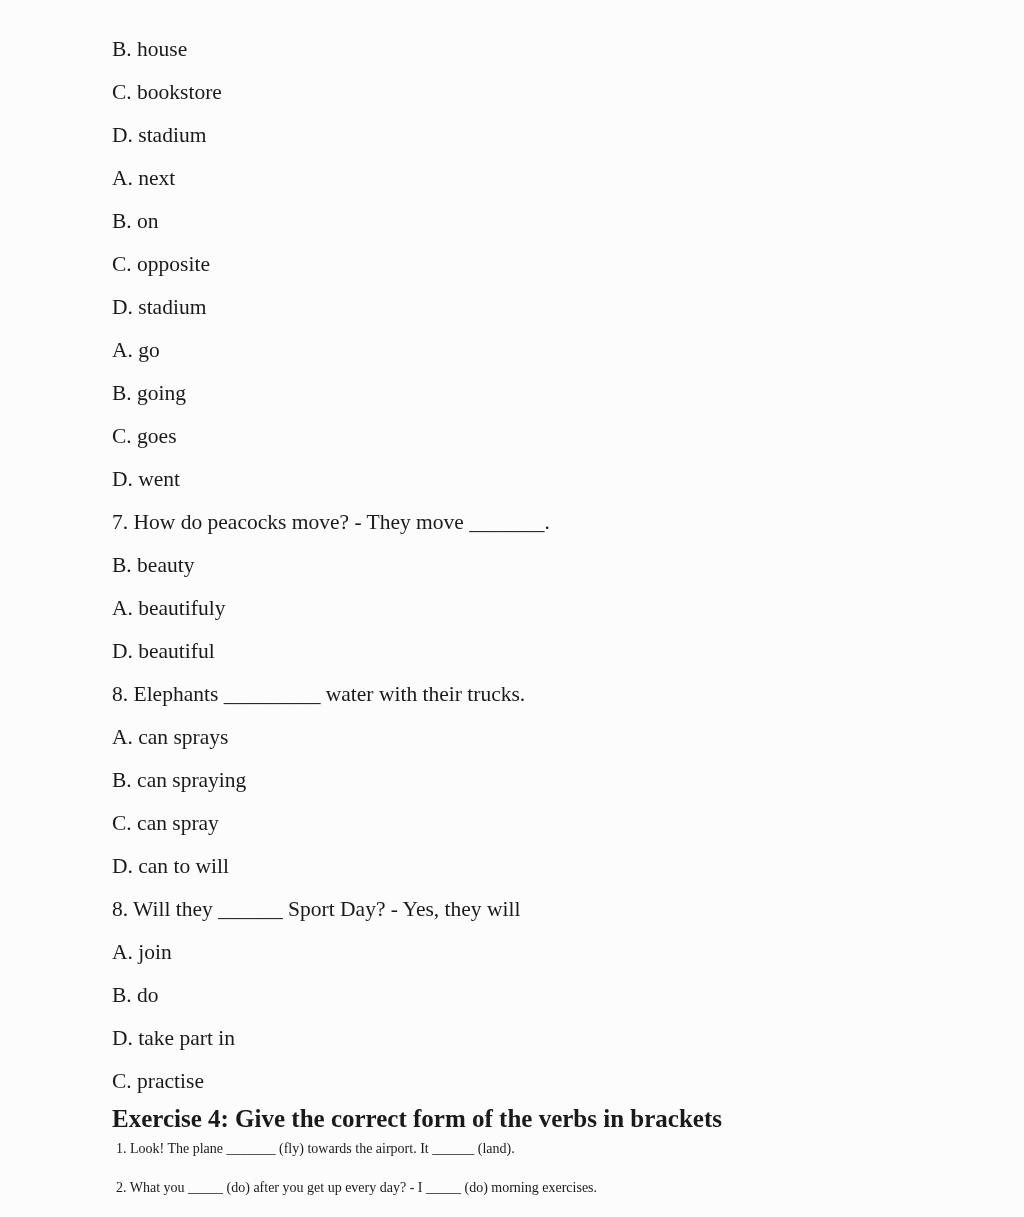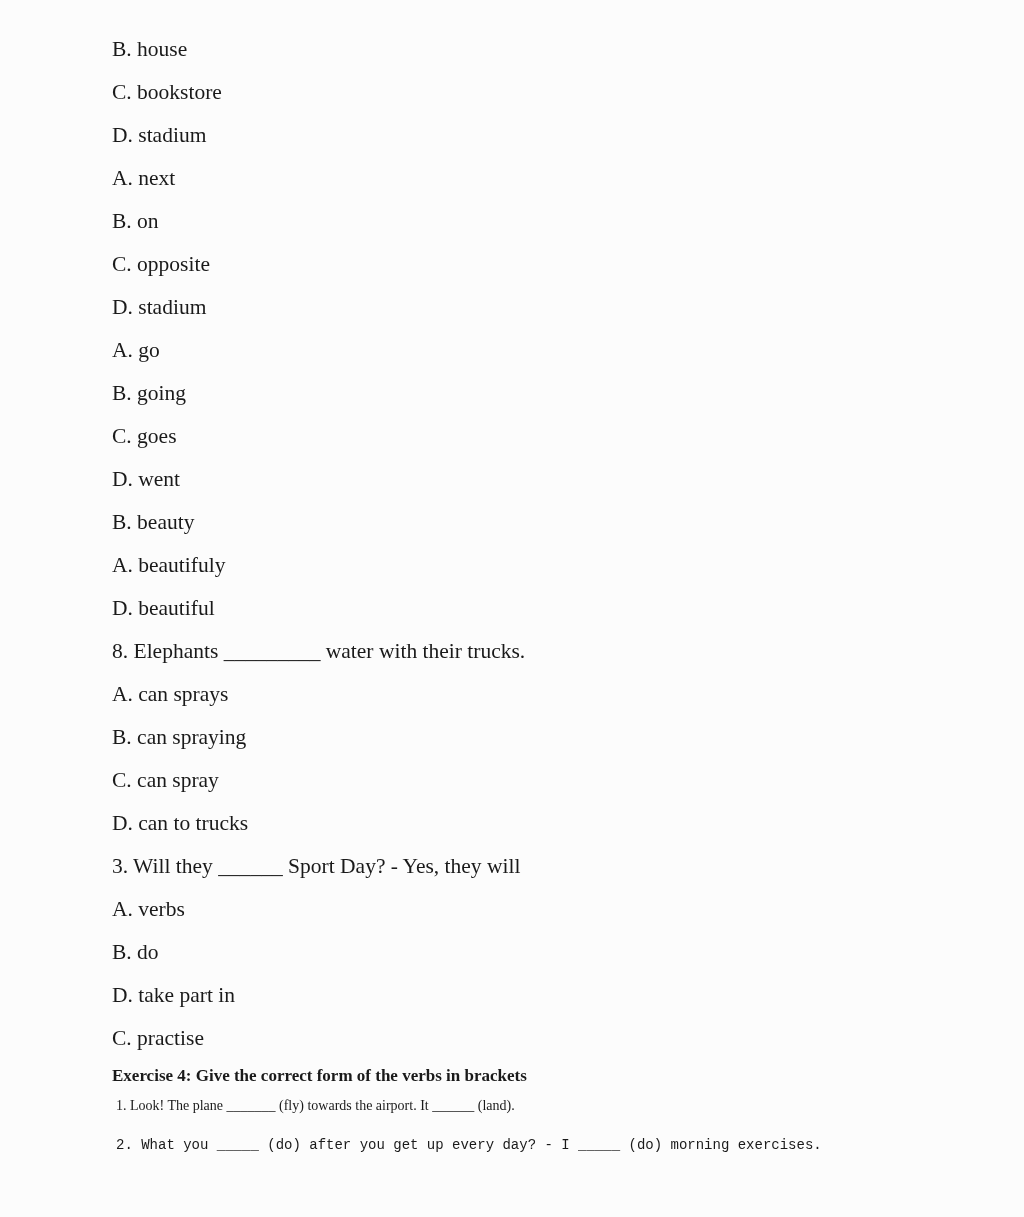--- a/index.html
+++ b/index.html
@@ -22,28 +22,28 @@
     top: 10px;
     right: 18px;
   }
   .line {
     font-size: 21.5px;
     height: 39px;
     line-height: 39px;
     white-space: pre;
   }
   .ex4-heading {
-    font-size: 17px;
+    font-size: 25px;
     font-weight: 700;
     line-height: 27px;
     margin-top: 2px;
   }
   .ex4-item { font-size: 14px; }
   .ex4-item:nth-child(1) { line-height: 26px; }
-  .ex4-item:nth-child(2) { line-height: 28px; margin-top: 12px; font-family: Liberation Mono, monospace; }
+  .ex4-item:nth-child(2) { line-height: 28px; margin-top: 12px; }
   .rule {
     position: absolute;
     left: 56px;
     top: 1198px;
     width: 941px;
   }
   .rule-thin  { height: 2px; background: #5e2b2c; }
   .rule-thick { height: 5px; margin-top: 2px; background: #5e2b2c; }
   .footer-clip {
     position: absolute;
@@ -71,30 +71,31 @@
         <div class="line option">C. bookstore</div>
         <div class="line option">D. stadium</div>
         <div class="line option">A. next</div>
         <div class="line option">B. on</div>
         <div class="line option">C. opposite</div>
         <div class="line option">D. stadium</div>
         <div class="line option">A. go</div>
         <div class="line option">B. going</div>
         <div class="line option">C. goes</div>
         <div class="line option">D. went</div>
+        <div class="line question">7. How do peacocks move? - They move _______.</div>
         <div class="line option">B. beauty</div>
         <div class="line option">A. beautifuly</div>
         <div class="line option">D. beautiful</div>
         <div class="line question">8. Elephants _________ water with their trucks.</div>
         <div class="line option">A. can sprays</div>
         <div class="line option">B. can spraying</div>
         <div class="line option">C. can spray</div>
-        <div class="line option">D. can to trucks</div>
-        <div class="line question">3. Will they ______ Sport Day? - Yes, they will</div>
-        <div class="line option">A. verbs</div>
+        <div class="line option">D. can to will</div>
+        <div class="line question">8. Will they ______ Sport Day? - Yes, they will</div>
+        <div class="line option">A. join</div>
         <div class="line option">B. do</div>
         <div class="line option">D. take part in</div>
         <div class="line option">C. practise</div>
       </div>
     <div class="ex4">
       <div class="ex4-heading">Exercise 4: Give the correct form of the verbs in brackets</div>
       <div id="ex4-items">
           <div class="ex4-item">1. Look! The plane _______ (fly) towards the airport. It ______ (land).</div>
           <div class="ex4-item">2. What you _____ (do) after you get up every day? - I _____ (do) morning exercises.</div>
         </div>

